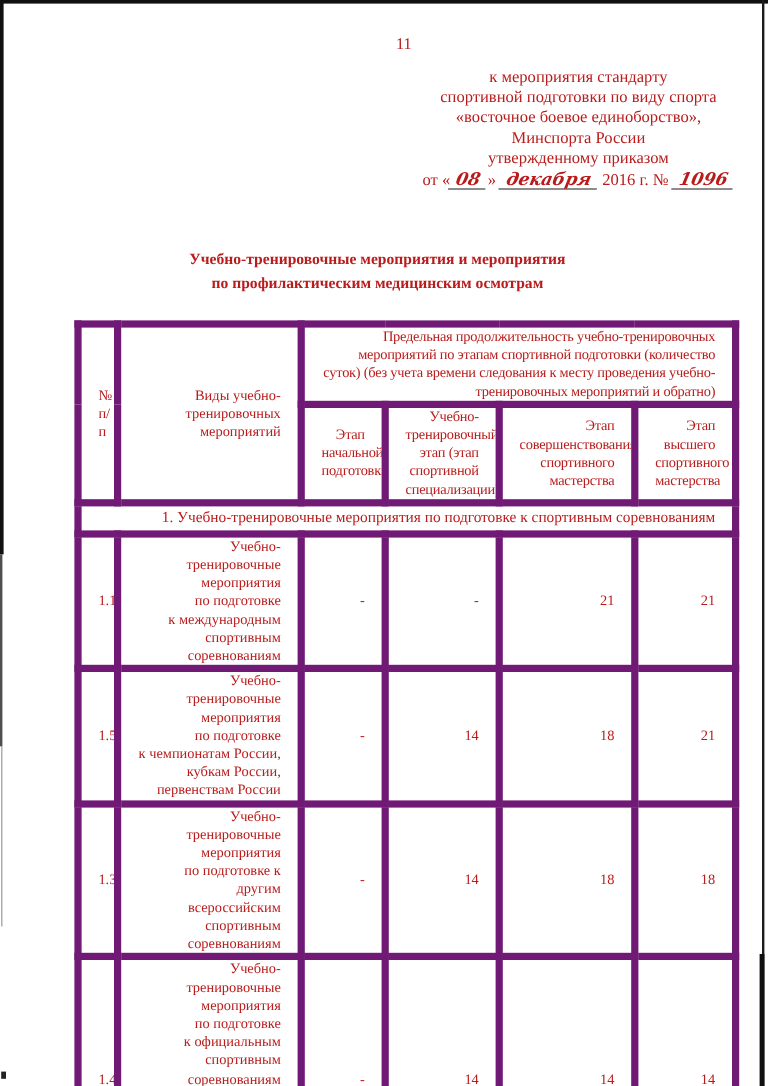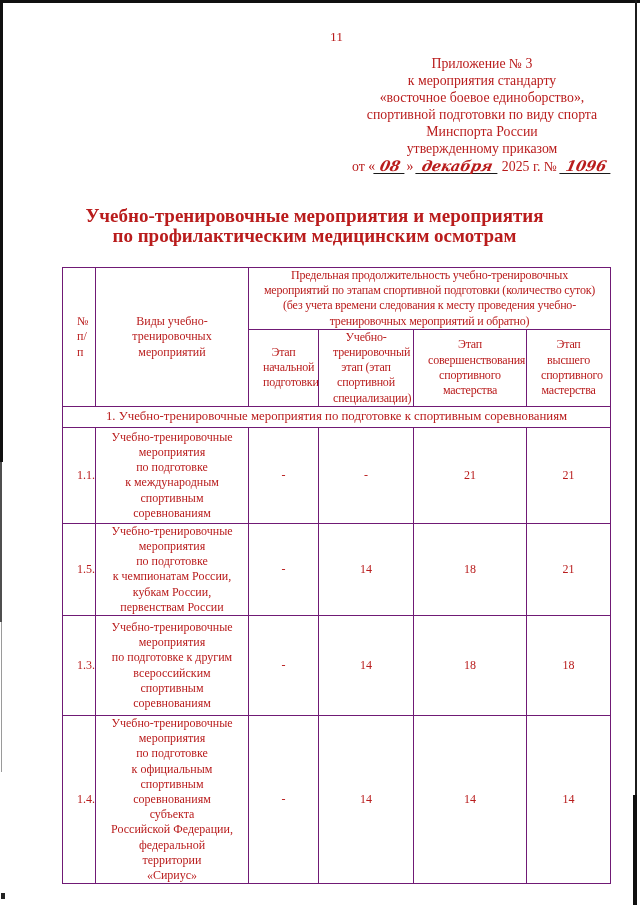--- a/index.html
+++ b/index.html
@@ -26,29 +26,29 @@
   .order-line{margin-top:1px;white-space:nowrap;font-size:13.8px;}
   .hw{
     display:inline-block;transform:skewX(-12deg);
     font-family:"DejaVu Serif",serif;font-style:italic;font-weight:bold;
     font-size:14.5px;border-bottom:1.2px solid #1a1a1a;
     padding:0 6px 0 5px;line-height:15px;
   }
 
   .doc-title{
     position:absolute;top:206px;left:62px;width:505px;
-    text-align:center;font-weight:bold;font-size:19px;line-height:19.5px;
+    text-align:center;font-weight:bold;font-size:13px;line-height:19.5px;
   }
 
   table.doc{
     position:absolute;top:267px;left:62px;width:548px;
     border-collapse:collapse;table-layout:fixed;
   }
   table.doc td{
-    border:1px solid #701a75;text-align:center;vertical-align:middle;
+    border:6px solid #701a75;text-align:right;vertical-align:middle;
     padding:0 14px;font-size:12px;line-height:15.2px;white-space:pre-line;
     overflow:hidden;
   }
   td.span-cell{font-size:11.8px;line-height:14.8px;letter-spacing:-0.2px;white-space:normal;height:59px;}
   tr.r-stages td{height:76px;letter-spacing:-0.2px;}
   tr.r-section td{height:20px;font-size:12.8px;white-space:nowrap;font-family:Liberation Serif, serif;}
   tr.r1 td{height:95px;}
   tr.r2 td{height:80px;}
   tr.r3 td{height:99px;}
   tr.r4 td{height:138px;}
@@ -61,27 +61,26 @@
   <div class="edge-left"></div>
   <div class="edge-left2"></div>
   <div class="edge-left3"></div>
   <div class="edge-right"></div>
   <div class="edge-right2"></div>
   <div class="corner-mark"></div>
 
   <div class="pagenum">11</div>
 
   <div class="appendix">
-    <div>Приложение № 3</div>
     <div>к мероприятия стандарту</div>
+    <div>спортивной подготовки по виду спорта</div>
     <div>«восточное боевое единоборство»,</div>
-    <div>спортивной подготовки по виду спорта</div>
     <div>Минспорта России</div>
     <div>утвержденному приказом</div>
-    <div class="order-line"><span>от «</span><span class="hw">08</span><span>»</span> <span class="hw">декабря</span> <span>2025 г. №</span> <span class="hw">1096</span></div>
+    <div class="order-line"><span>от «</span><span class="hw">08</span><span>»</span> <span class="hw">декабря</span> <span>2016 г. №</span> <span class="hw">1096</span></div>
   </div>
 
   <div class="doc-title">
     <div>Учебно-тренировочные мероприятия и мероприятия</div>
     <div>по профилактическим медицинским осмотрам</div>
   </div>
 
   <table class="doc">
     <colgroup>
       <col style="width:33px">

